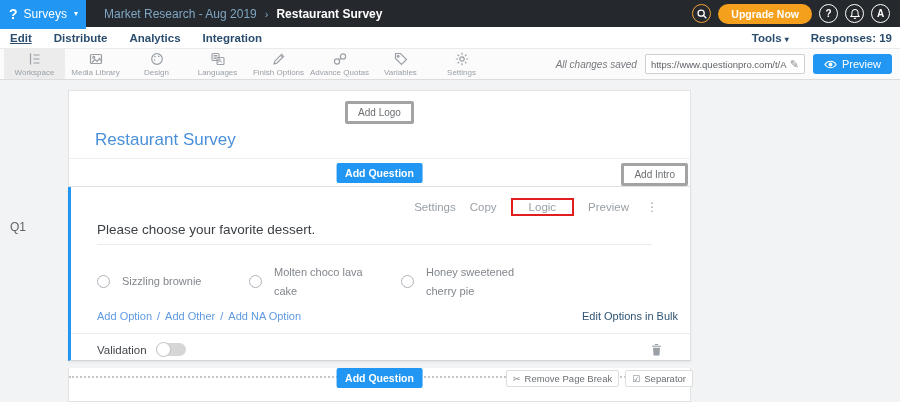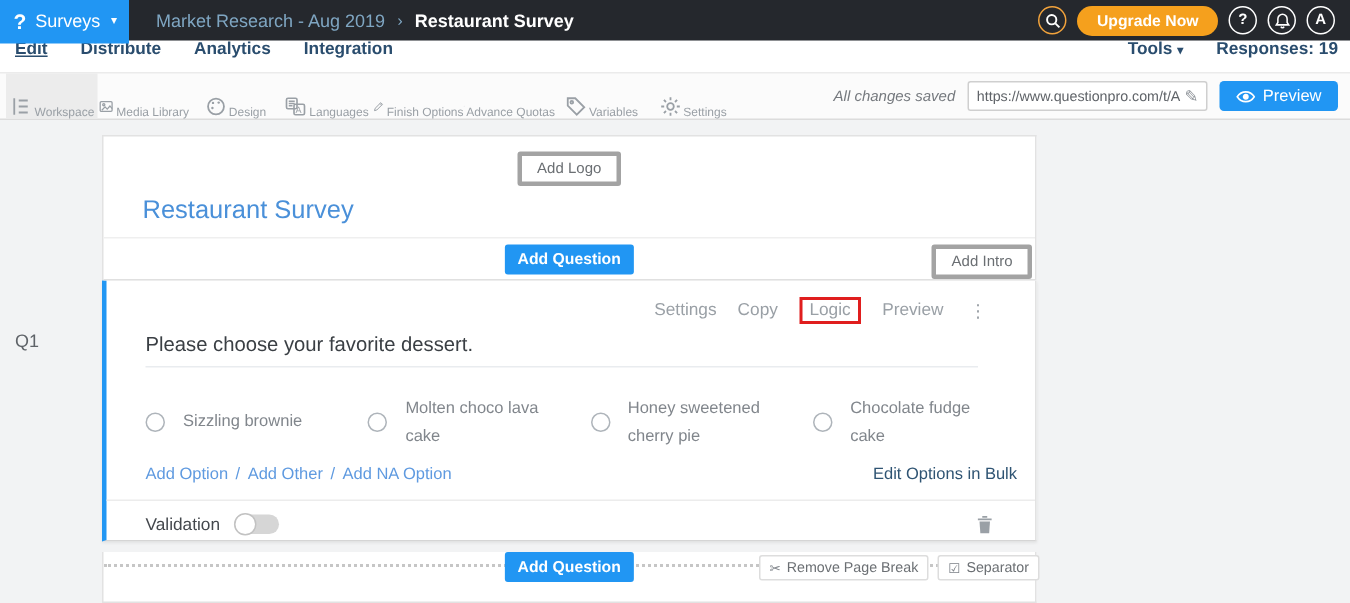--- a/index.html
+++ b/index.html
@@ -15,31 +15,31 @@
   .breadcrumb { display:flex; align-items:center; gap:8px; margin-left:18px; font-size:12px; }
   .crumb-parent { color:#7fa6c2; cursor:pointer; }
   .crumb-sep { color:#7fa6c2; font-size:11px; }
   .crumb-current { color:#ffffff; font-weight:600; }
   .topbar-right { margin-left:auto; display:flex; align-items:center; gap:7px; padding-right:10px; }
   .circle-btn { width:19px; height:19px; border:1.5px solid #fff; border-radius:50%; display:flex; align-items:center; justify-content:center; font-size:10px; font-weight:700; cursor:pointer; background:transparent; color:#fff; }
   .circle-btn.search { border-color:#f2a33c; }
   .upgrade-btn { background:#f5a01d; color:#fff; font-size:10.5px; font-weight:700; border:none; border-radius:10px; padding:4px 13px; cursor:pointer; }
 
   
-  .subnav { height:21px; background:#fff; display:flex; align-items:flex-start; font-size:11.5px; color:#2a4d6e; }
+  .subnav { height:21px; background:#fff; display:flex; align-items:center; font-size:11.5px; color:#2a4d6e; }
   .subnav-tabs { display:flex; gap:22px; padding-left:10px; font-weight:700; }
   .subnav-tab { cursor:pointer; }
   .subnav-tab.active { text-decoration:underline; }
   .subnav-right { margin-left:auto; display:flex; align-items:center; gap:22px; padding-right:8px; font-weight:600; }
   .tools-link { cursor:pointer; }
   .tools-caret { font-size:8px; }
 
   
   .toolbar { height:32px; background:#fbfbfb; border-top:1px solid #ebebeb; border-bottom:1px solid #dcdcdc; display:flex; align-items:stretch; padding-left:4px; }
-  .tool-item { width:61px; display:flex; align-items:flex-end; justify-content:center; gap:1px; cursor:pointer; }
+  .tool-item { width:61px; display:flex; flex-direction:column; align-items:center; justify-content:center; gap:1px; cursor:pointer; }
   .tool-item.active { background:#ececec; }
   .tool-item svg { display:block; }
   .tool-label { font-size:8px; color:#9aa0a6; white-space:nowrap; }
   .toolbar-right { margin-left:auto; display:flex; align-items:center; gap:8px; padding-right:8px; }
   .saved-status { font-style:italic; font-size:10px; color:#75797e; }
   .url-box { width:160px; height:20px; background:#fff; border:1px solid #cfcfcf; border-radius:2px; display:flex; align-items:center; }
   .url-input { flex:1; border:none; outline:none; font-size:9.5px; color:#5f6368; padding:0 3px 0 5px; min-width:0; font-family:"Liberation Sans", sans-serif; background:transparent; }
   .url-pencil { font-size:11px; color:#8a8f95; padding-right:5px; cursor:pointer; }
   .preview-btn { background:#2196f3; color:#fff; border:none; border-radius:3px; font-size:11px; display:flex; align-items:center; gap:5px; padding:4px 11px; cursor:pointer; }
 
@@ -55,21 +55,21 @@
   .title-row { height:38px; display:flex; align-items:center; padding-left:26px; border-bottom:1px solid #efefef; }
   .survey-title { font-size:17px; color:#4a90d9; cursor:text; }
   .intro-row { height:28px; position:relative; border-bottom:1px solid #e0e0e0; }
   .add-q-btn { background:#2196f3; color:#fff; border:none; border-radius:2px; font-size:10.5px; font-weight:700; padding:4px 9px; cursor:pointer; }
   .intro-row .add-q-btn { position:absolute; left:50%; top:4px; transform:translateX(-50%); }
   .add-intro { position:absolute; right:2px; top:4px; }
 
   .question-block { background:#fff; border-left:3px solid #2196f3; border-right:1px solid #e2e2e2; border-bottom:1px solid #d5d5d5; box-shadow:0 1px 2px rgba(0,0,0,0.07); height:174px; }
   .q-actions { display:flex; justify-content:flex-end; align-items:center; gap:14px; padding:11px 32px 2px 0; font-size:11.5px; color:#9aa0a6; }
   .q-action { cursor:pointer; }
-  .q-action.highlighted { border:2px solid #e01e1e; padding:1px 5px; }
+  .q-action.highlighted { border:2px solid #e01e1e; padding:1px 16px; }
   .more-dots { font-size:12px; color:#9aa0a6; margin-left:3px; cursor:pointer; }
   .q-text { margin:4px 38px 0 26px; font-size:13.5px; color:#3a3f44; padding-bottom:7px; border-bottom:1px solid #e9ecef; cursor:text; }
   .options-row { display:flex; align-items:center; margin:18px 0 0 26px; }
   .option-cell { width:152px; display:flex; align-items:center; gap:12px; }
   .radio { width:13px; height:13px; border:1px solid #aeb4ba; border-radius:50%; background:#fff; flex-shrink:0; cursor:pointer; }
   .option-label { width:90px; font-size:11px; color:#81868c; line-height:1.7; cursor:text; }
   .links-row { display:flex; justify-content:space-between; align-items:center; margin:10px 12px 0 26px; font-size:11px; }
   .add-links { color:#5f9ae0; display:flex; gap:5px; }
   .add-link { cursor:pointer; }
   .link-sep { color:#5f9ae0; }
@@ -247,24 +247,20 @@
             <span class="option-label">Sizzling brownie</span>
           </div>
           <div class="option-cell">
             <span class="radio"></span>
             <span class="option-label">Molten choco lava cake</span>
           </div>
           <div class="option-cell">
             <span class="radio"></span>
             <span class="option-label">Honey sweetened cherry pie</span>
           </div>
-          <div class="option-cell">
-            <span class="radio"></span>
-            <span class="option-label">Chocolate fudge cake</span>
-          </div>
         </div>
         <div class="links-row">
           <div class="add-links">
             <span class="add-link">Add Option</span>
             <span class="link-sep">/</span>
             <span class="add-link">Add Other</span>
             <span class="link-sep">/</span>
             <span class="add-link">Add NA Option</span>
           </div>
           <span class="bulk-link">Edit Options in Bulk</span>

